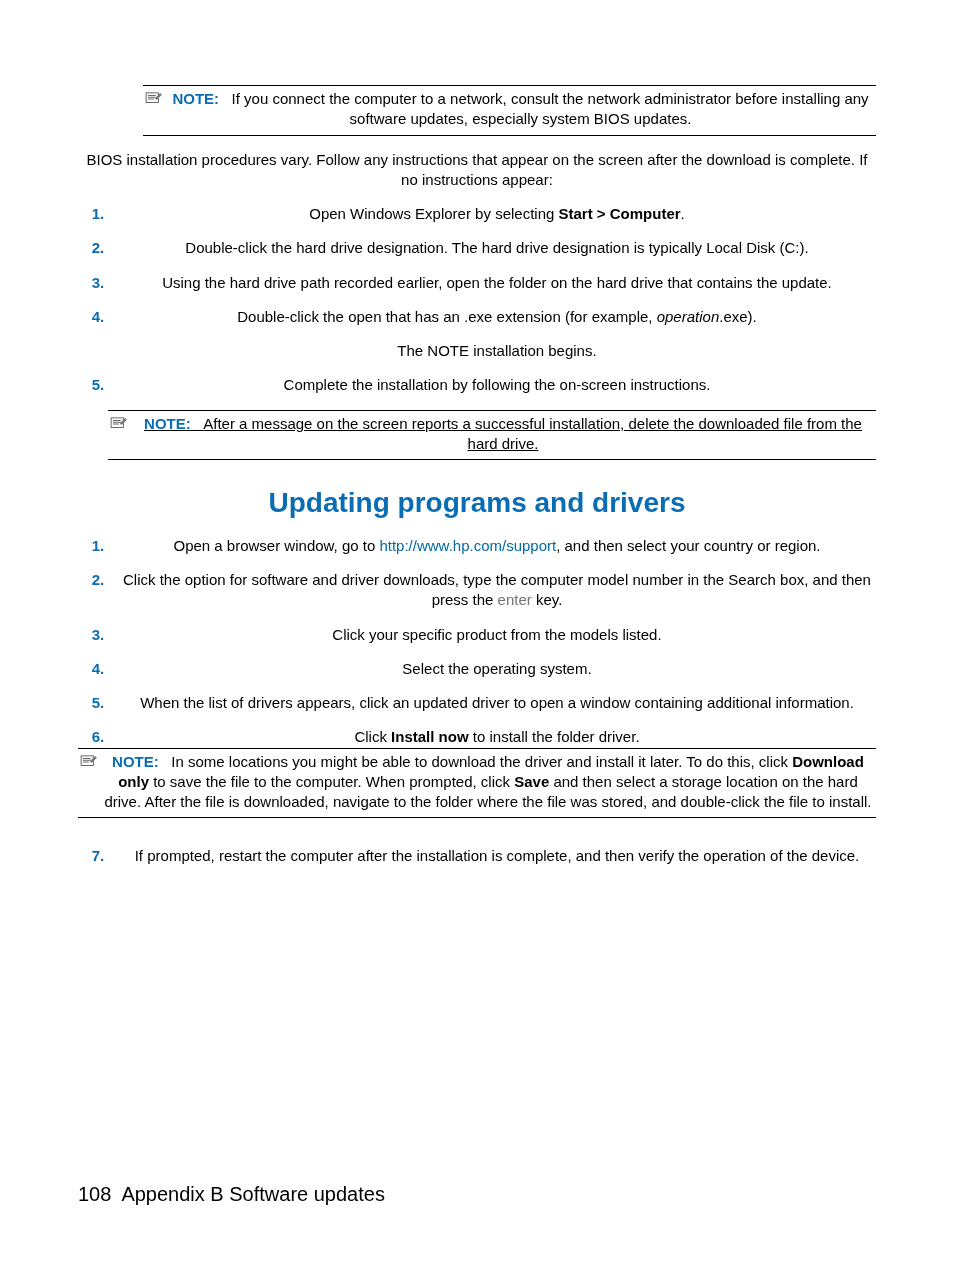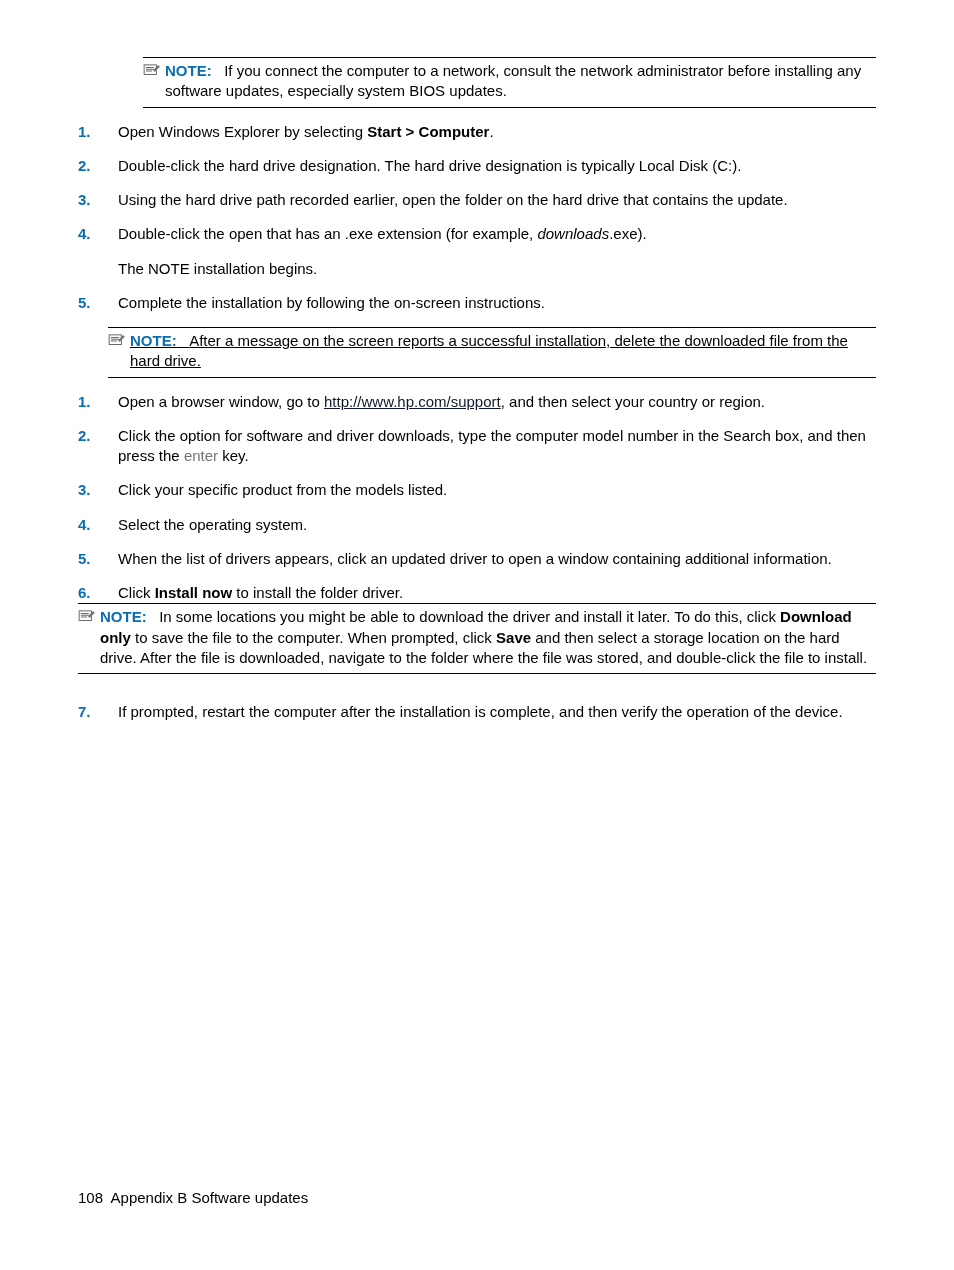--- a/index.html
+++ b/index.html
@@ -7,22 +7,23 @@
     font-family: Arial, Helvetica, sans-serif;
     font-size: 15px;
     color: #000;
     background: #fff;
     line-height: 1.35;
   }
   .page {
     width: 954px;
     min-height: 1270px;
     box-sizing: border-box;
-    padding: 57px 78px 40px 78px;
+    padding: 85px 78px 40px 78px;
     position: relative;
+    text-align: center;
   }
   .note-box {
     border-top: 1px solid #000;
     border-bottom: 1px solid #000;
     padding: 3px 0 5px 0;
     margin: 0 0 14px 0;
   }
   .note-box-inner {
     display: flex;
     align-items: flex-start;
@@ -65,31 +66,30 @@
   .sub-para {
     margin: 14px 0 0 0;
   }
   h2.section-title {
     color: #0a6db3;
     font-size: 28px;
     font-weight: bold;
     margin: 24px 0 14px 0;
   }
   a.link {
-    color: #0f172a;
-    text-decoration: underline;
+    color: #0369a1;
   }
   .key {
     color: #737373;
   }
   .footer {
     position: absolute;
     left: 78px;
     bottom: 62px;
-    font-size: 15px;
+    font-size: 20px;
   }
   .bold { font-weight: bold; }
   .italic { font-style: italic; }
 </style>
 </head>
 <body>
 
 <div class="page">
 
   <div class="note-box indent-1">
@@ -103,40 +103,41 @@
           <path d="M13 9 L19 3 L17 1 L11 7 Z" fill="#777"></path>
         </svg>
       </span>
       <span class="note-text">
         <span class="note-label">NOTE:</span>
         &nbsp;&nbsp;<span>If you connect the computer to a network, consult the network administrator before installing any software updates, especially system BIOS updates.</span>
       </span>
     </div>
   </div>
 
+  <p class="para indent-1">BIOS installation procedures vary. Follow any instructions that appear on the screen after the download is complete. If no instructions appear:</p>
 
   <ol class="steps indent-1">
     <li>
       <span class="num">1.</span>
       <span class="txt">
         <span>Open Windows Explorer by selecting </span><span class="bold">Start &gt; Computer</span><span>.</span>
       </span>
     </li>
     <li>
       <span class="num">2.</span>
       <span class="txt">Double-click the hard drive designation. The hard drive designation is typically Local Disk (C:).</span>
     </li>
     <li>
       <span class="num">3.</span>
       <span class="txt">Using the hard drive path recorded earlier, open the folder on the hard drive that contains the update.</span>
     </li>
     <li>
       <span class="num">4.</span>
       <span class="txt">
-        <span>Double-click the open that has an .exe extension (for example, </span><span class="italic">downloads</span><span>.exe).</span>
+        <span>Double-click the open that has an .exe extension (for example, </span><span class="italic">operation</span><span>.exe).</span>
         <div class="sub-para">The NOTE installation begins.</div>
       </span>
     </li>
     <li>
       <span class="num">5.</span>
       <span class="txt">
         <span>Complete the installation by following the on-screen instructions.</span>
       </span>
     </li>
   </ol>
@@ -152,20 +153,21 @@
           <path d="M13 9 L19 3 L17 1 L11 7 Z" fill="#777"></path>
         </svg>
       </span>
       <span class="note-text">
         <span class="note-label">NOTE:</span>
         &nbsp;&nbsp;<span>After a message on the screen reports a successful installation, delete the downloaded file from the hard drive.</span>
       </span>
     </div>
   </div>
 
+  <h2 class="section-title">Updating programs and drivers</h2>
 
 
   <ol class="steps indent-1">
     <li>
       <span class="num">1.</span>
       <span class="txt">
         <span>Open a browser window, go to </span><a class="link">http://www.hp.com/support</a><span>, and then select your country or region.</span>
       </span>
     </li>
     <li>

